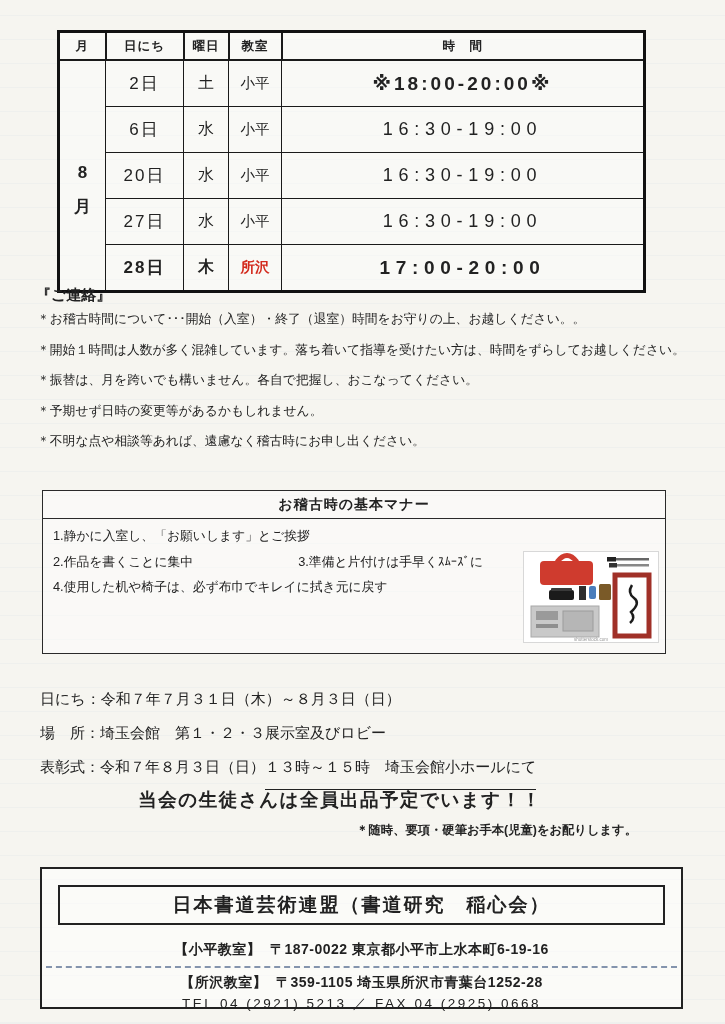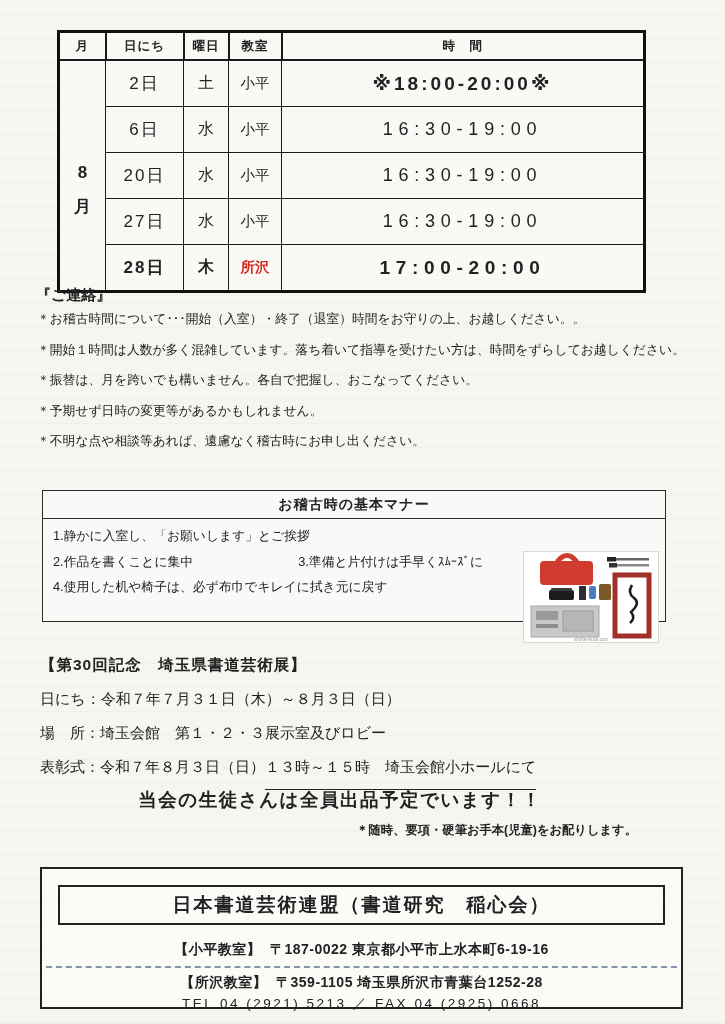--- a/index.html
+++ b/index.html
@@ -43,21 +43,21 @@
 
   
   .notices-title{position:absolute; left:36px; top:286px; font-size:15px; font-weight:600;}
   .notices{
     position:absolute; left:37px; top:311px; display:flex; flex-direction:column;
     gap:13.5px; font-size:12.8px; white-space:nowrap;
   }
 
   
   .manners{
-    position:absolute; left:42px; top:490px; width:624px; height:132px;
+    position:absolute; left:42px; top:490px; width:624px; height:164px;
     border:1.5px solid #2a2a2a; background:rgba(255,255,255,0.45); box-sizing:border-box;
   }
   .manners-title{
     height:27px; line-height:27px; text-align:center;
     border-bottom:1.5px solid #2a2a2a; font-size:14px; font-weight:600; letter-spacing:1px;
   }
   .manners-body{position:relative; padding:4px 10px; font-size:12.8px;}
   .m-line{height:25.5px; line-height:25.5px; white-space:nowrap;}
   .m-row2{display:flex;}
   .m-item3{margin-left:105px;}
@@ -189,21 +189,20 @@
           <rect x="8" y="55" width="68" height="31" fill="#c9c9c9" stroke="#a8a8a8"></rect>
           <rect x="13" y="60" width="22" height="9" fill="#9a9a9a"></rect>
           <rect x="40" y="60" width="30" height="20" fill="#b6b6b6" stroke="#9c9c9c"></rect>
           <rect x="13" y="73" width="22" height="4" fill="#8e8e8e"></rect>
           <text x="68" y="90" text-anchor="middle" font-size="4.5" fill="#9a9a9a">shutterstock.com</text>
         </svg>
       </div>
     </div>
   </div>
 
-  <div class="exh-title">【第30回記念　埼玉県書道芸術展】</div>
   <div class="exh-date">日にち：令和７年７月３１日（木）～８月３日（日）</div>
   <div class="exh-place">場　所：埼玉会館　第１・２・３展示室及びロビー</div>
   <div class="exh-cer">
     <span>表彰式：令和７年８月３日（日）</span><span class="u">１３時～１５時　埼玉会館小ホールにて</span>
   </div>
   <div class="exh-high">当会の生徒さんは全員出品予定でいます！！</div>
   <div class="exh-note">＊随時、要項・硬筆お手本(児童)をお配りします。</div>
 
   <div class="footer">
     <div class="f-title">日本書道芸術連盟（書道研究　稲心会）</div>

